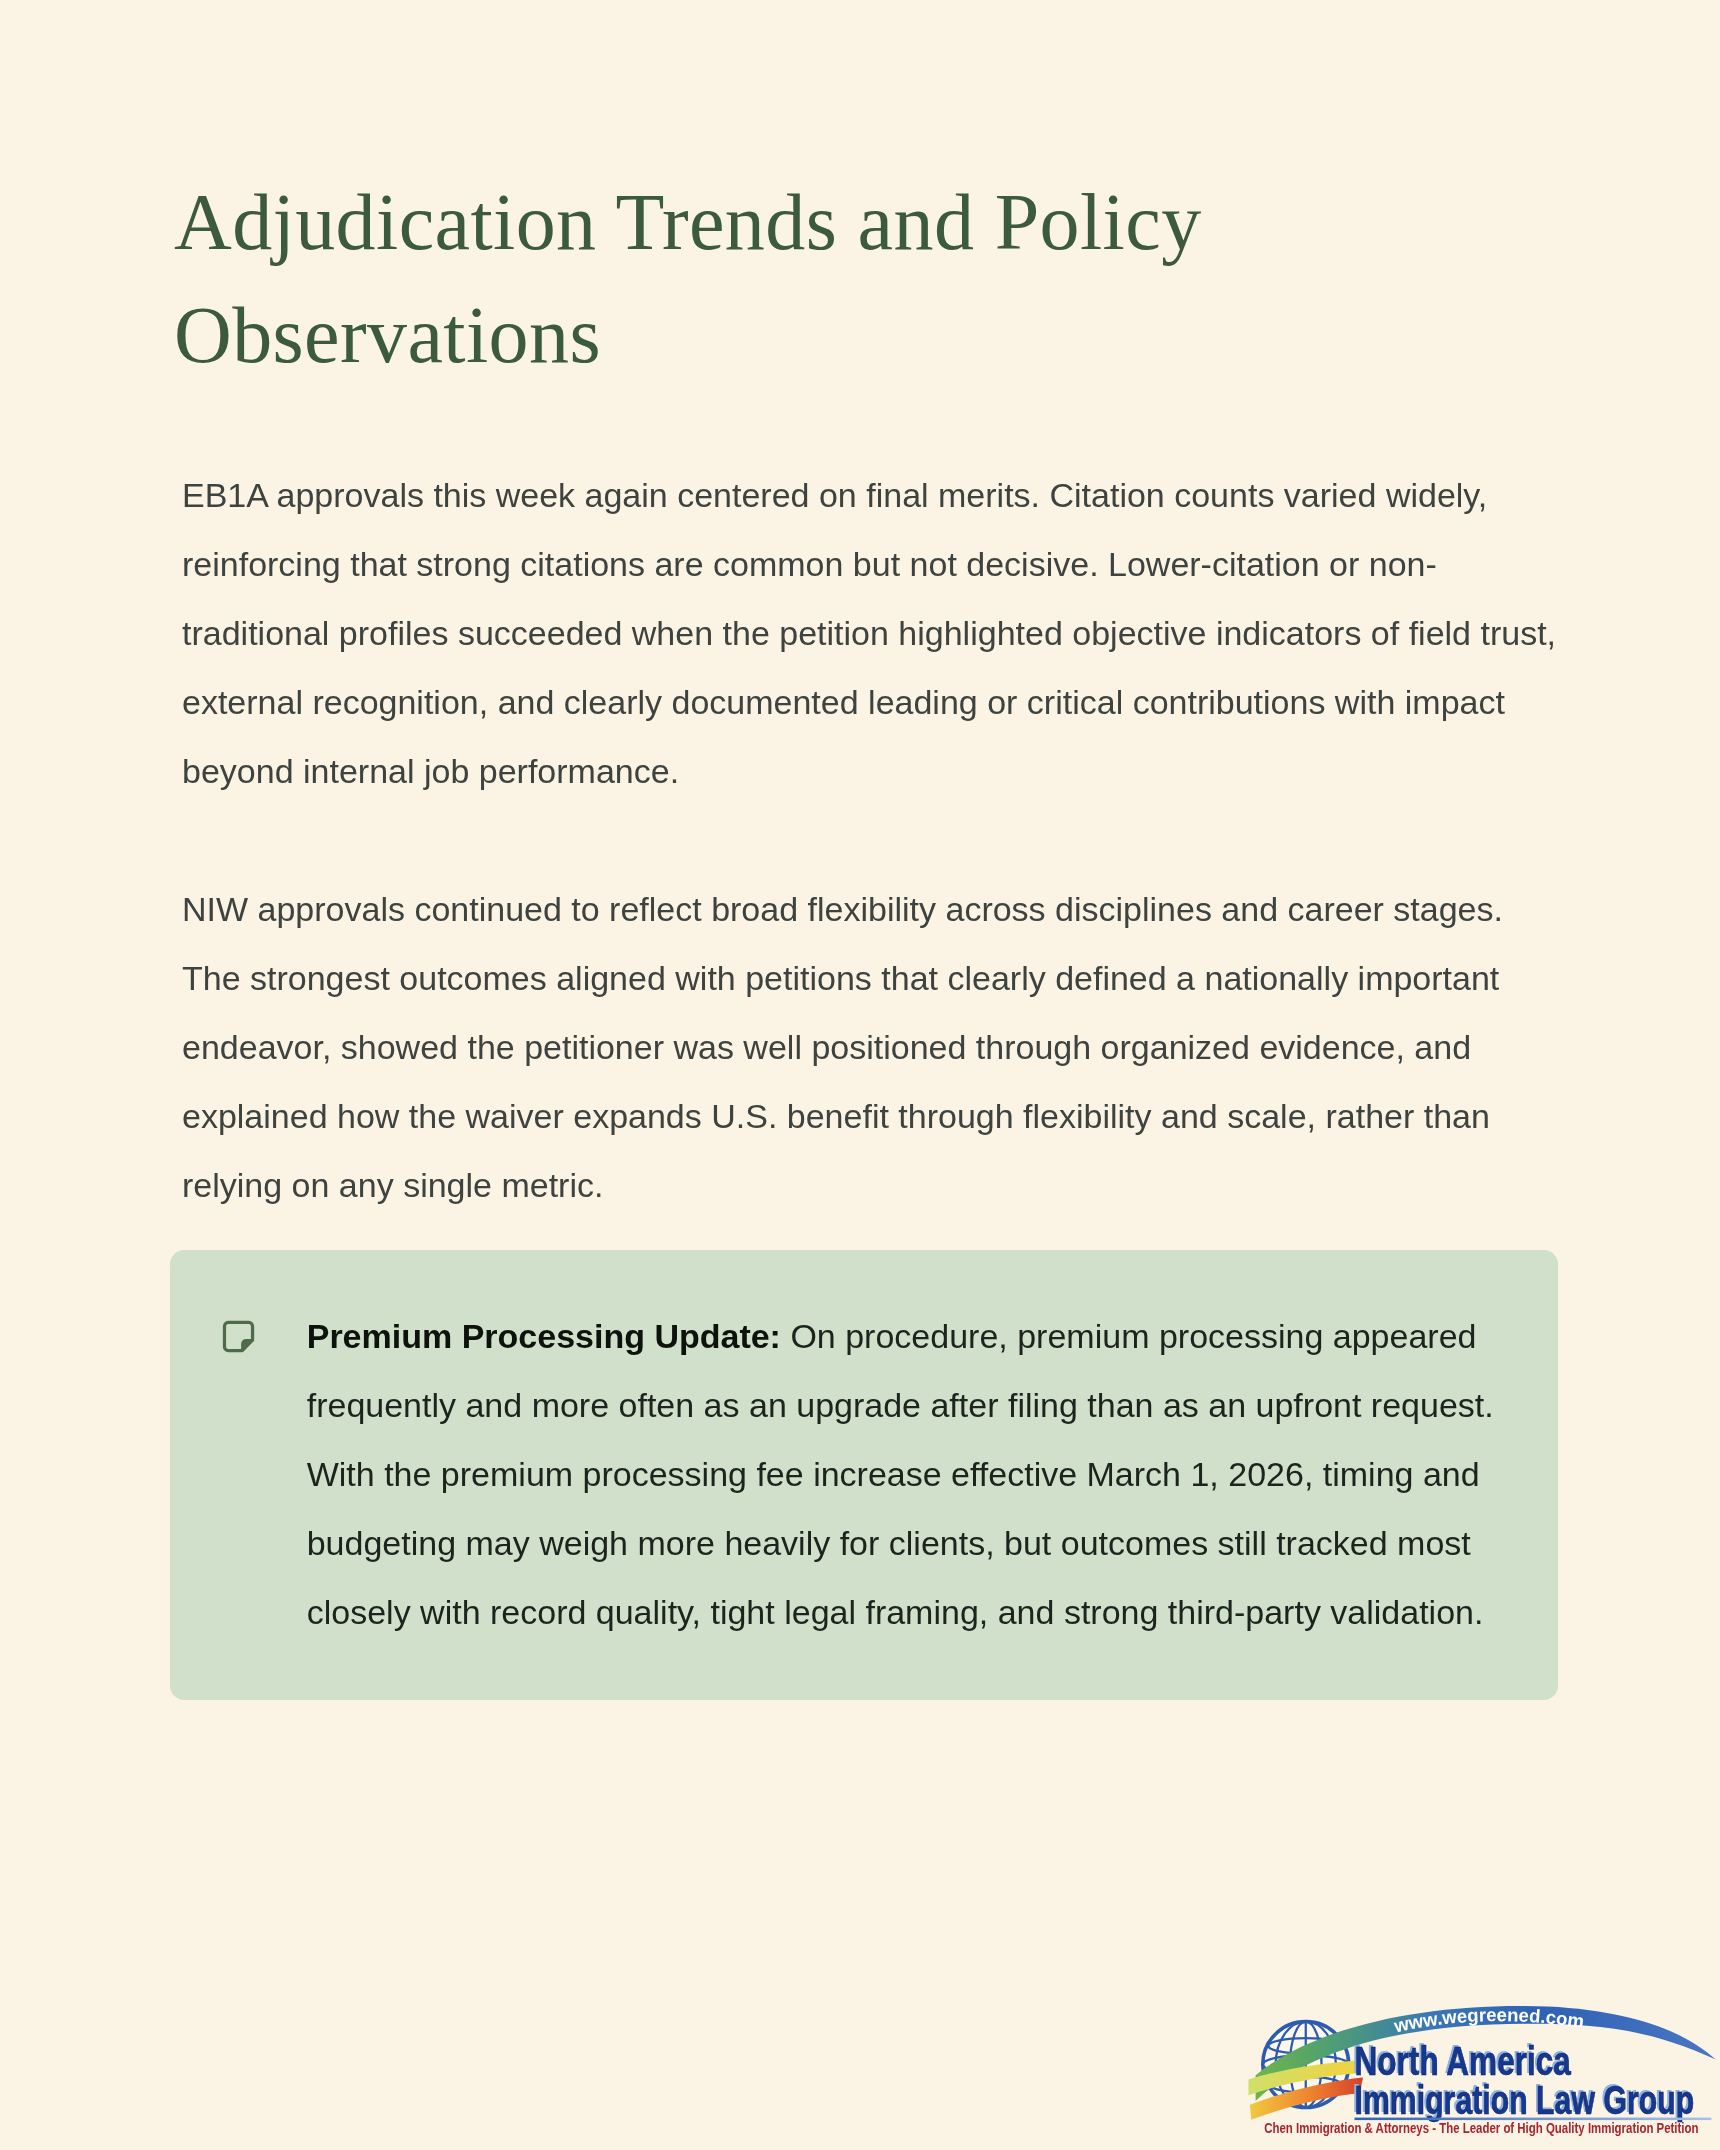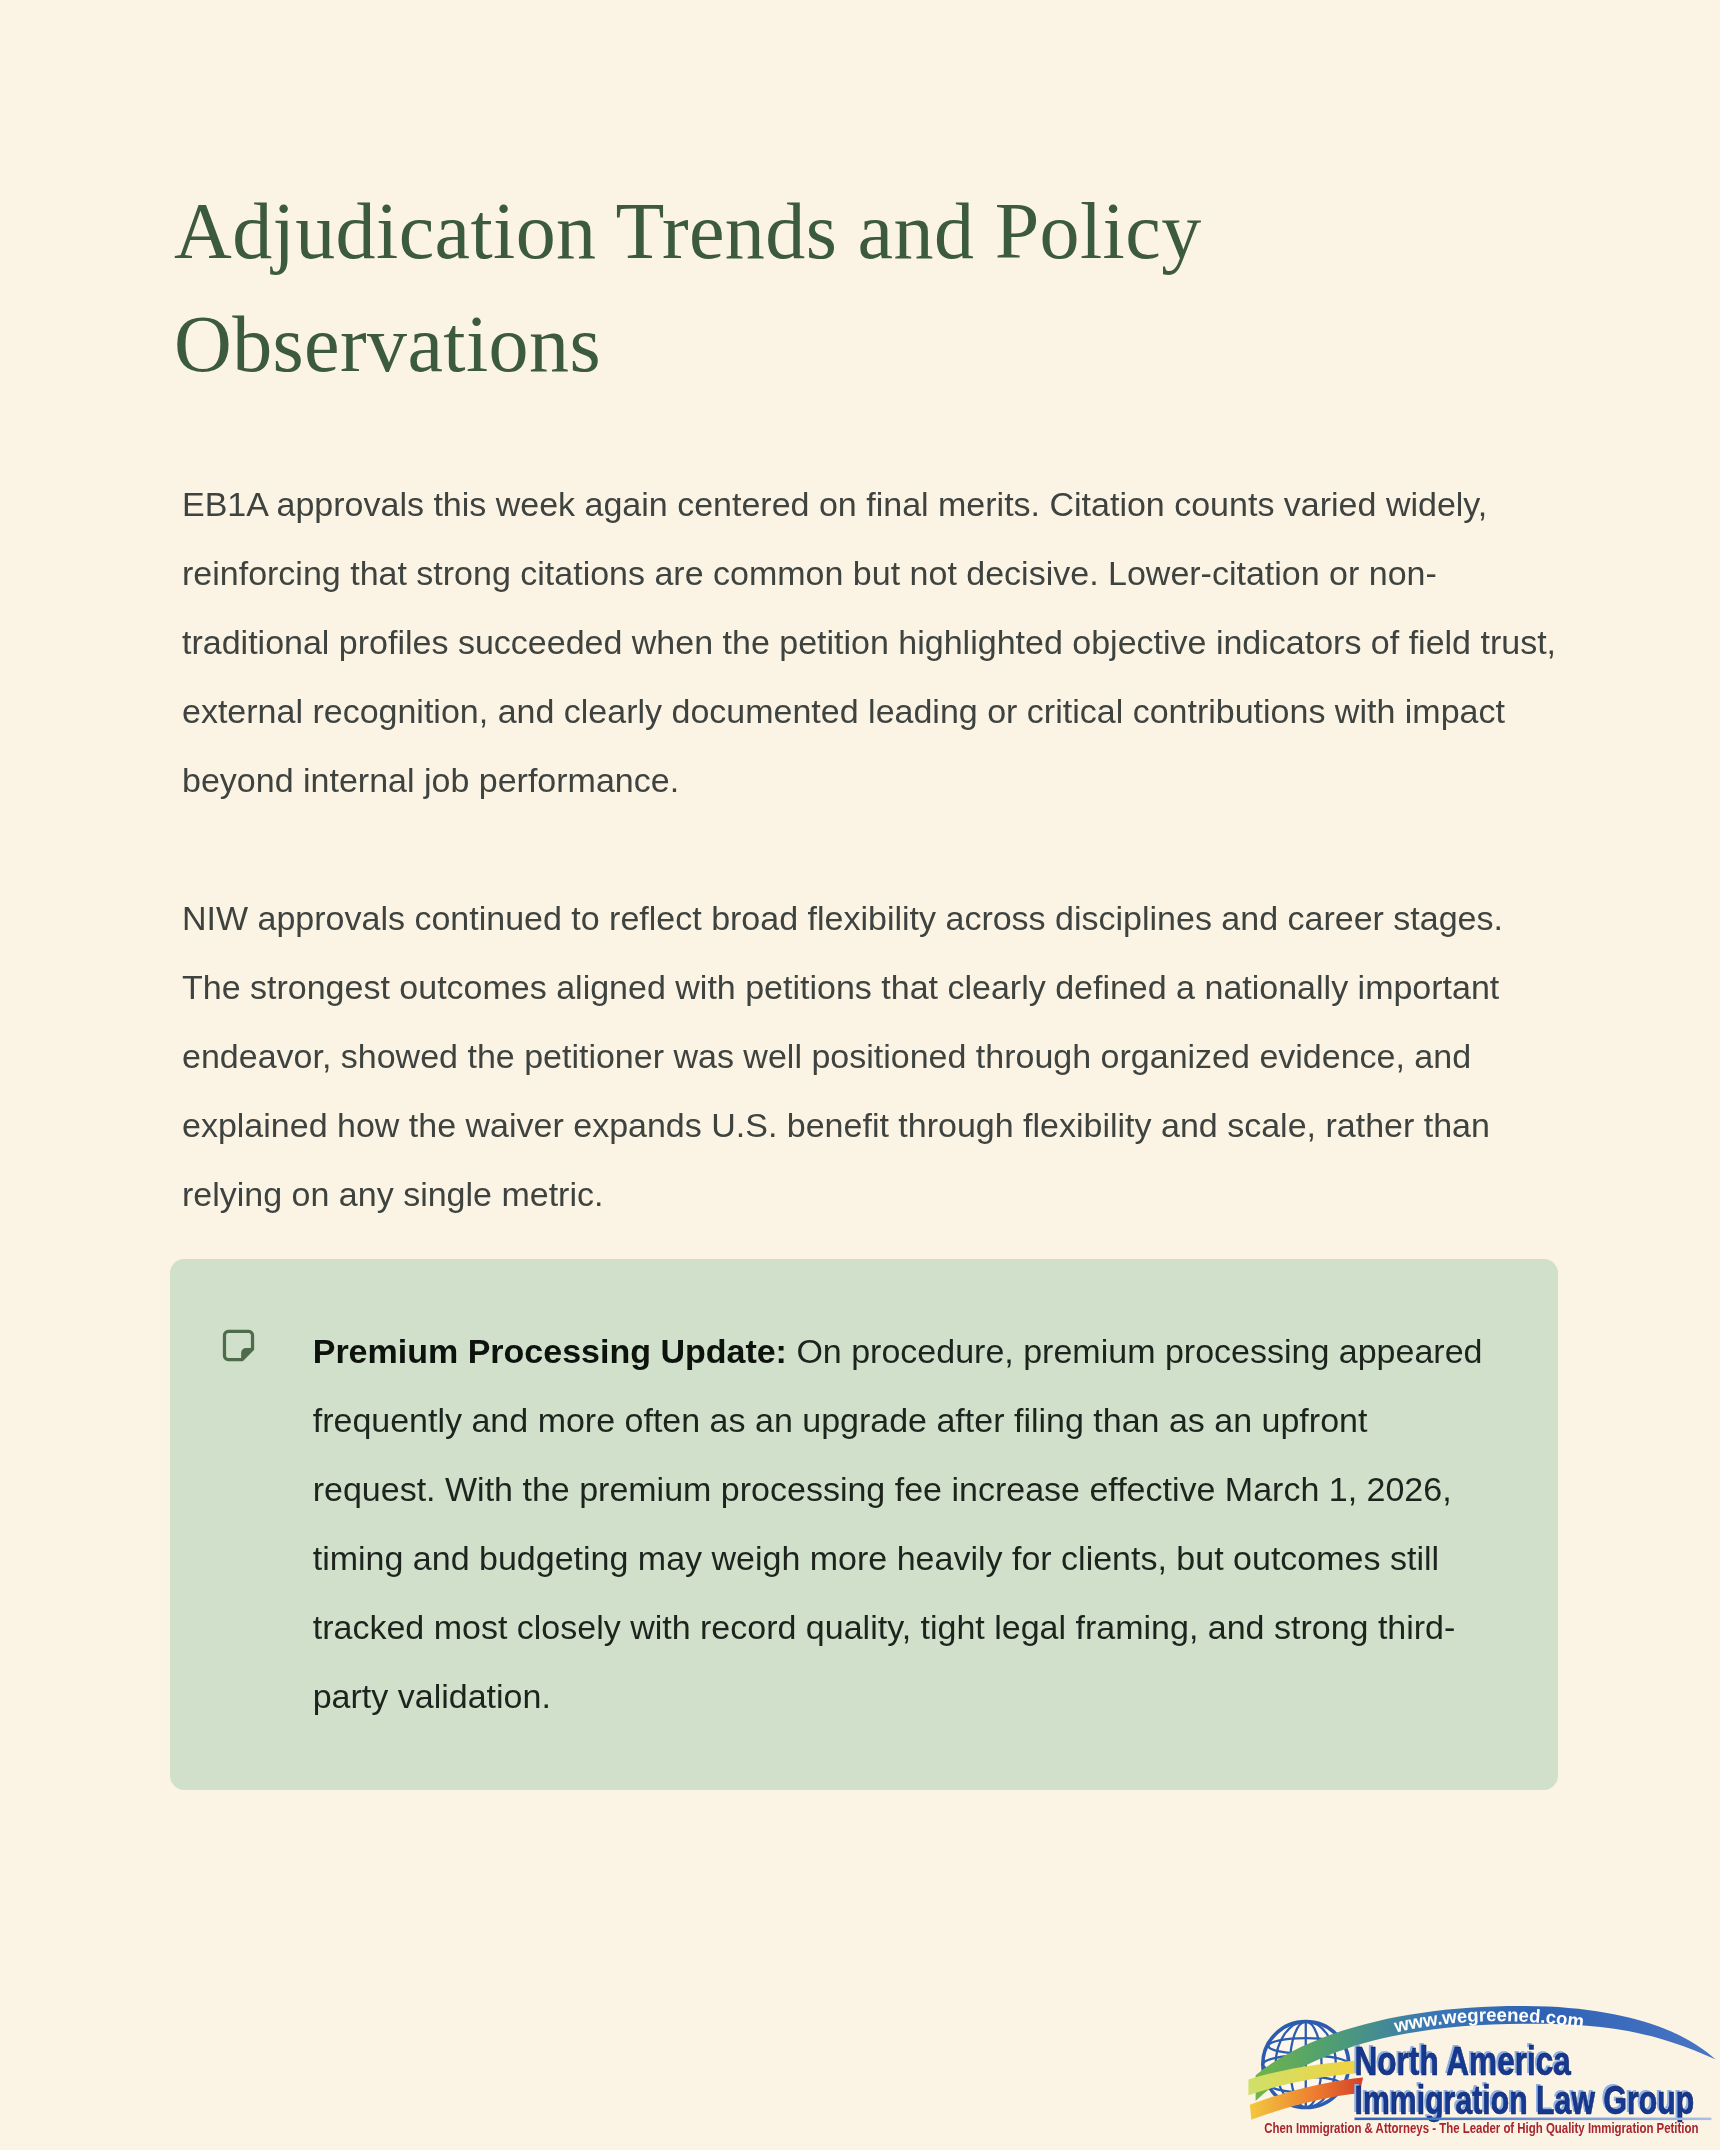--- a/index.html
+++ b/index.html
@@ -5,21 +5,21 @@
   html, body { margin: 0; padding: 0; }
   body {
     width: 1721px; height: 2151px;
     background: #fbf3e3;
     position: relative;
     overflow: hidden;
     font-family: "Liberation Sans", "DejaVu Sans", sans-serif;
   }
   .content {
     position: absolute;
-    left: 174px; top: 9px;
+    left: 174px; top: 0;
     width: 1389px;
   }
   h1.page-title {
     margin: 0; padding: 0;
     margin-top: 166px;
     font-family: "Liberation Serif", "DejaVu Serif", serif;
     font-weight: 400;
     font-size: 80px;
     line-height: 113px;
     letter-spacing: 0.4px;
@@ -42,21 +42,21 @@
     display: flex;
     align-items: flex-start;
     gap: 50px;
   }
   .callout .note-icon {
     flex: 0 0 37px;
     width: 37px; height: 37px;
     margin-top: 16px;
   }
   .callout .callout-text {
-    margin: 6px;
+    margin: 0;
     font-size: 34px;
     line-height: 69px;
     color: #1d231d;
   }
   .callout .callout-text strong {
     font-weight: 700;
     color: #0d120d;
   }
   .logo {
     position: absolute;

